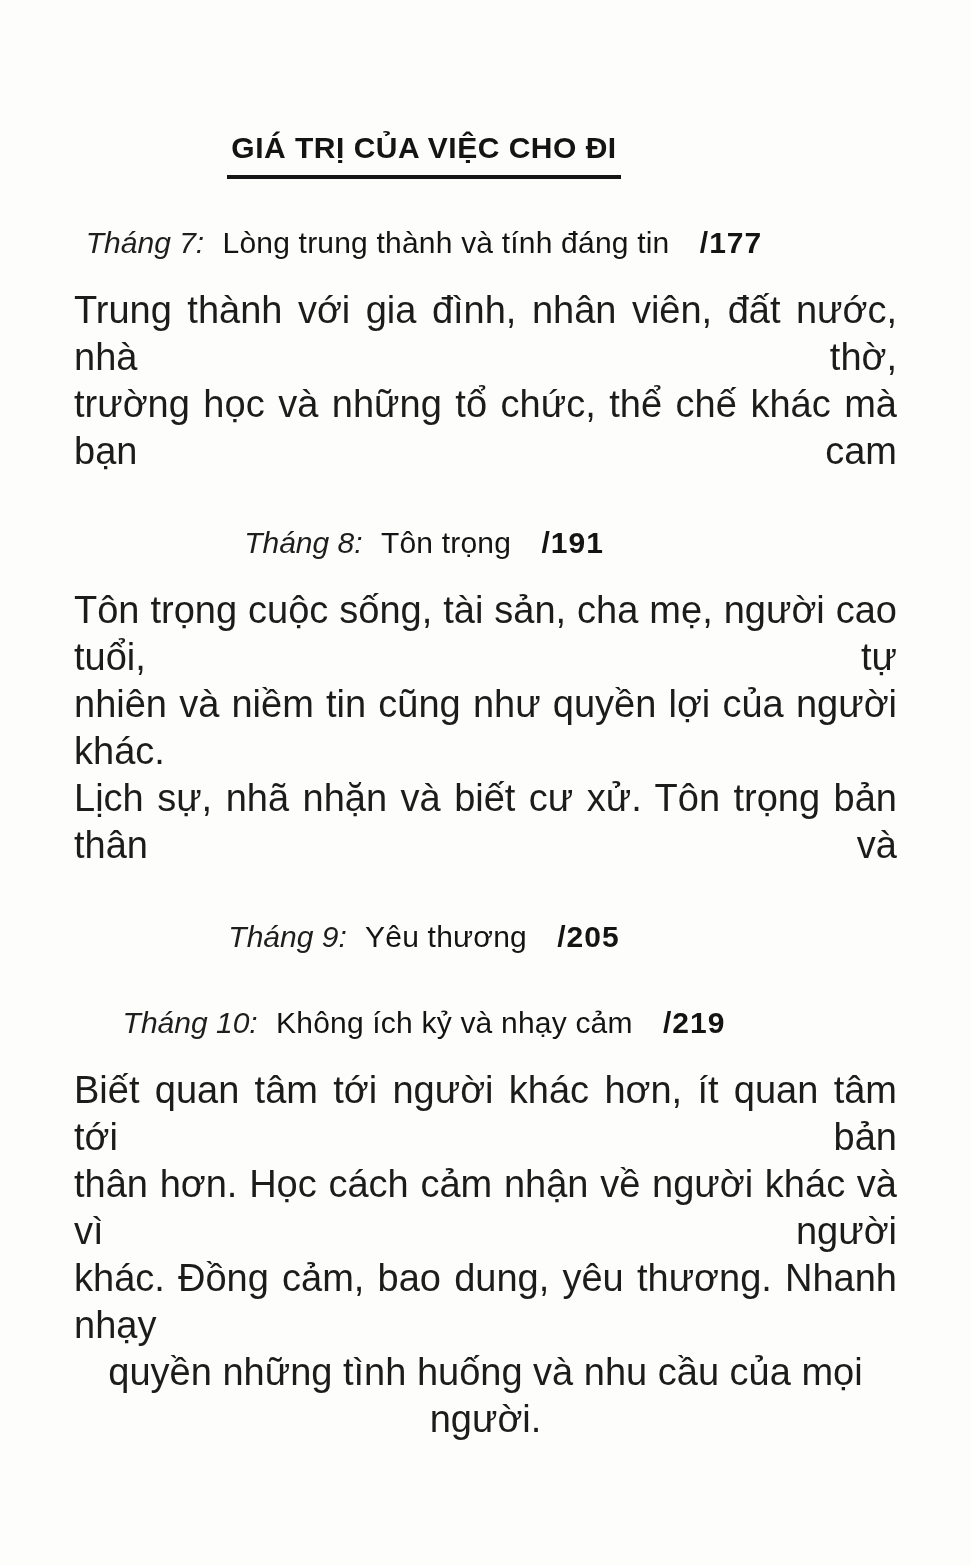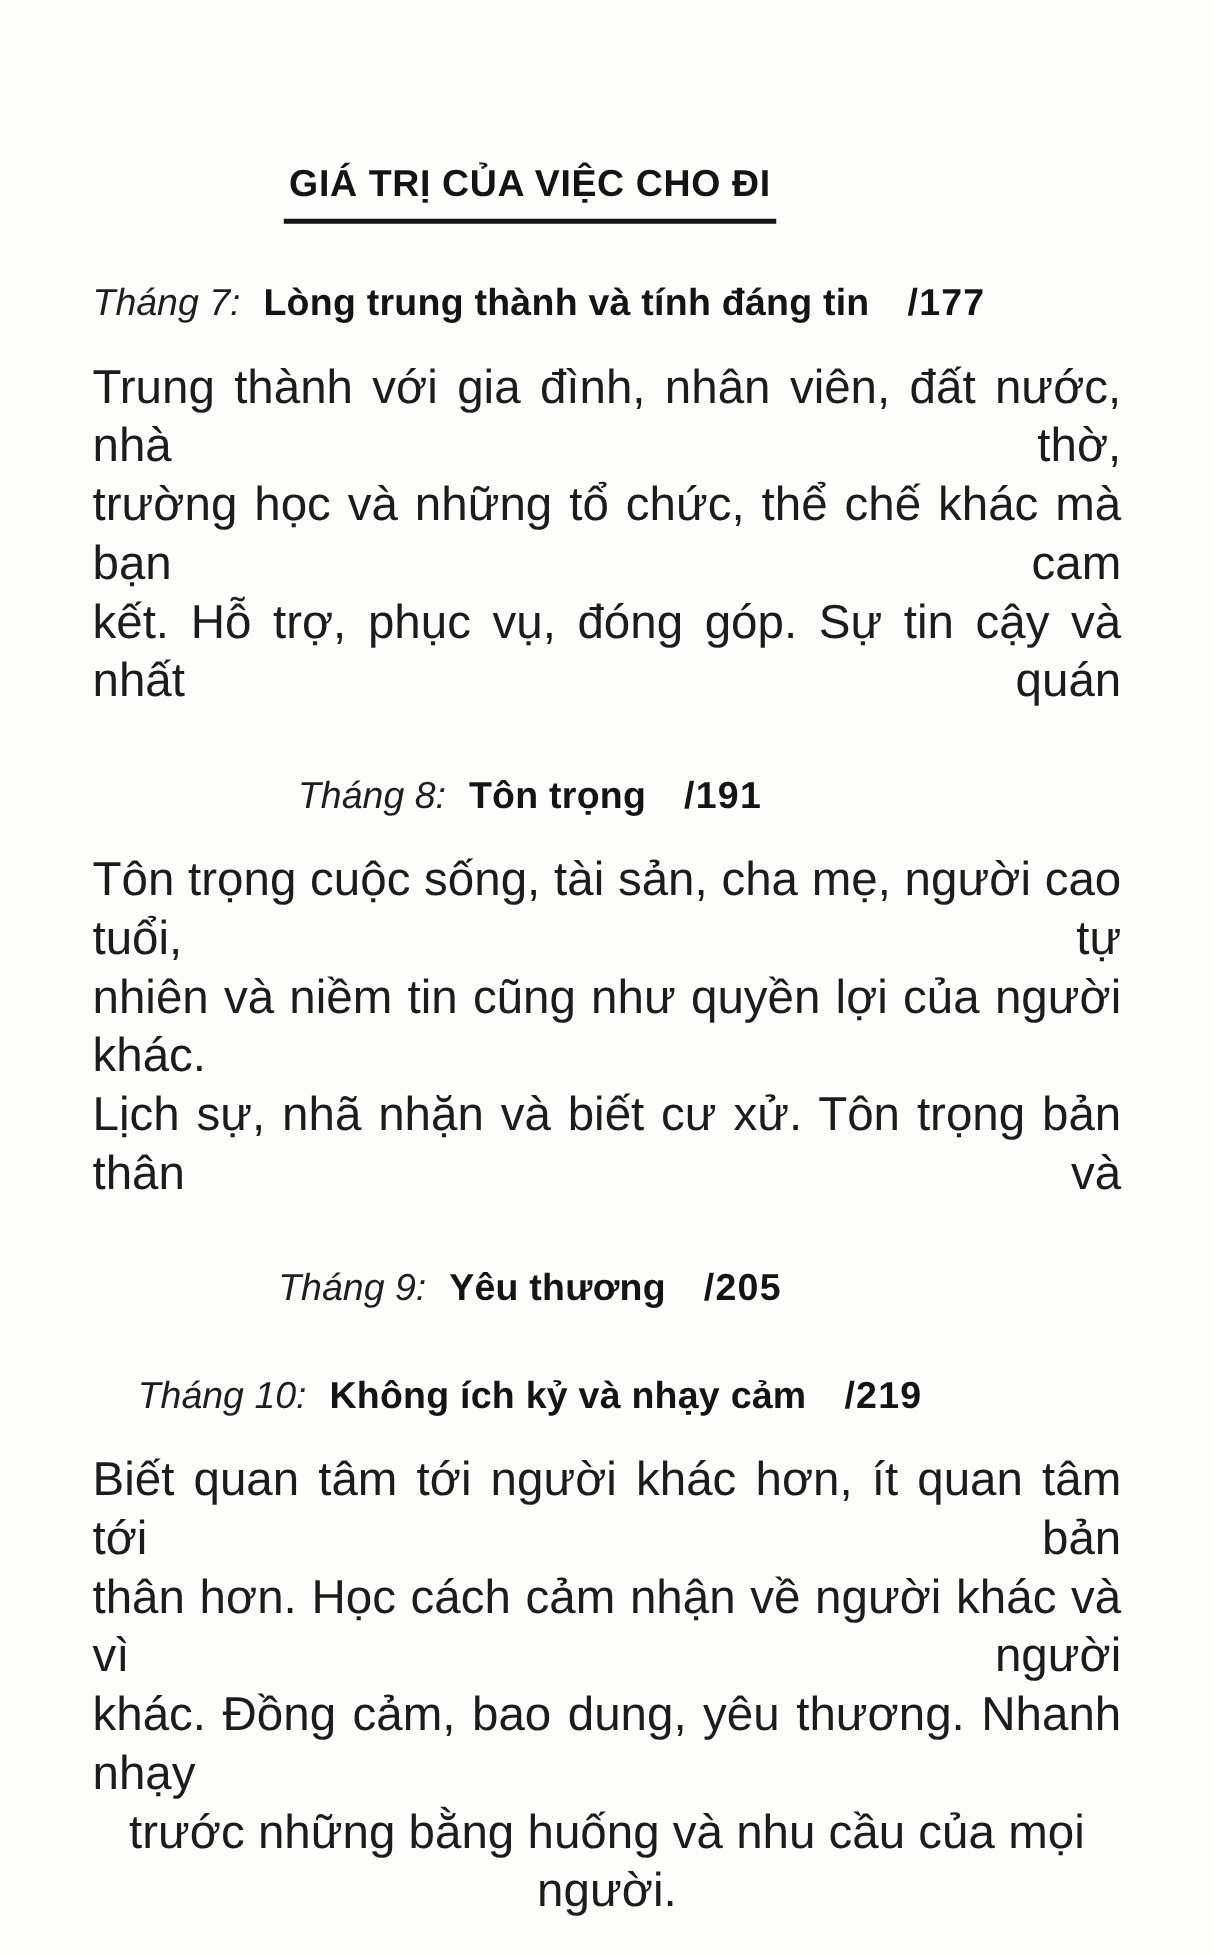--- a/index.html
+++ b/index.html
@@ -45,21 +45,21 @@
     margin-bottom: 26px;
     white-space: nowrap;
   }
   .month-label {
     font-style: italic;
     font-weight: normal;
     color: #1e1e1e;
     margin-right: 10px;
   }
   .section-title {
-    font-weight: bold;
+    font-weight: normal;
     color: #141414;
     letter-spacing: 0.2px;
     margin-top: 19px;
   }
   .page-number {
     font-weight: bold;
     color: #141414;
     margin-left: 22px;
     letter-spacing: 1px;
     text-align: right;
@@ -93,21 +93,20 @@
 
   <div class="section">
     <div class="section-heading">
       <span class="month-label">Tháng 7:</span>
       <span class="section-title">Lòng trung thành và tính đáng tin</span>
       <span class="page-number">/177</span>
     </div>
     <div class="para">
       <div class="bline">Trung thành với gia đình, nhân viên, đất nước, nhà thờ,</div>
       <div class="bline">trường học và những tổ chức, thể chế khác mà bạn cam</div>
-      <div class="bline">kết. Hỗ trợ, phục vụ, đóng góp. Sự tin cậy và nhất quán</div>
     </div>
   </div>
 
   <div class="section">
     <div class="section-heading">
       <span class="month-label">Tháng 8:</span>
       <span class="section-title">Tôn trọng</span>
       <span class="page-number">/191</span>
     </div>
     <div class="para">
@@ -128,17 +127,17 @@
   <div class="section">
     <div class="section-heading">
       <span class="month-label">Tháng 10:</span>
       <span class="section-title">Không ích kỷ và nhạy cảm</span>
       <span class="page-number">/219</span>
     </div>
     <div class="para">
       <div class="bline">Biết quan tâm tới người khác hơn, ít quan tâm tới bản</div>
       <div class="bline">thân hơn. Học cách cảm nhận về người khác và vì người</div>
       <div class="bline">khác. Đồng cảm, bao dung, yêu thương. Nhanh nhạy</div>
-      <div class="bline last">trước những bằng huống và nhu cầu của mọi người.</div>
+      <div class="bline last">quyền những tình huống và nhu cầu của mọi người.</div>
     </div>
   </div>
 
 </div>
 
 </body></html>

